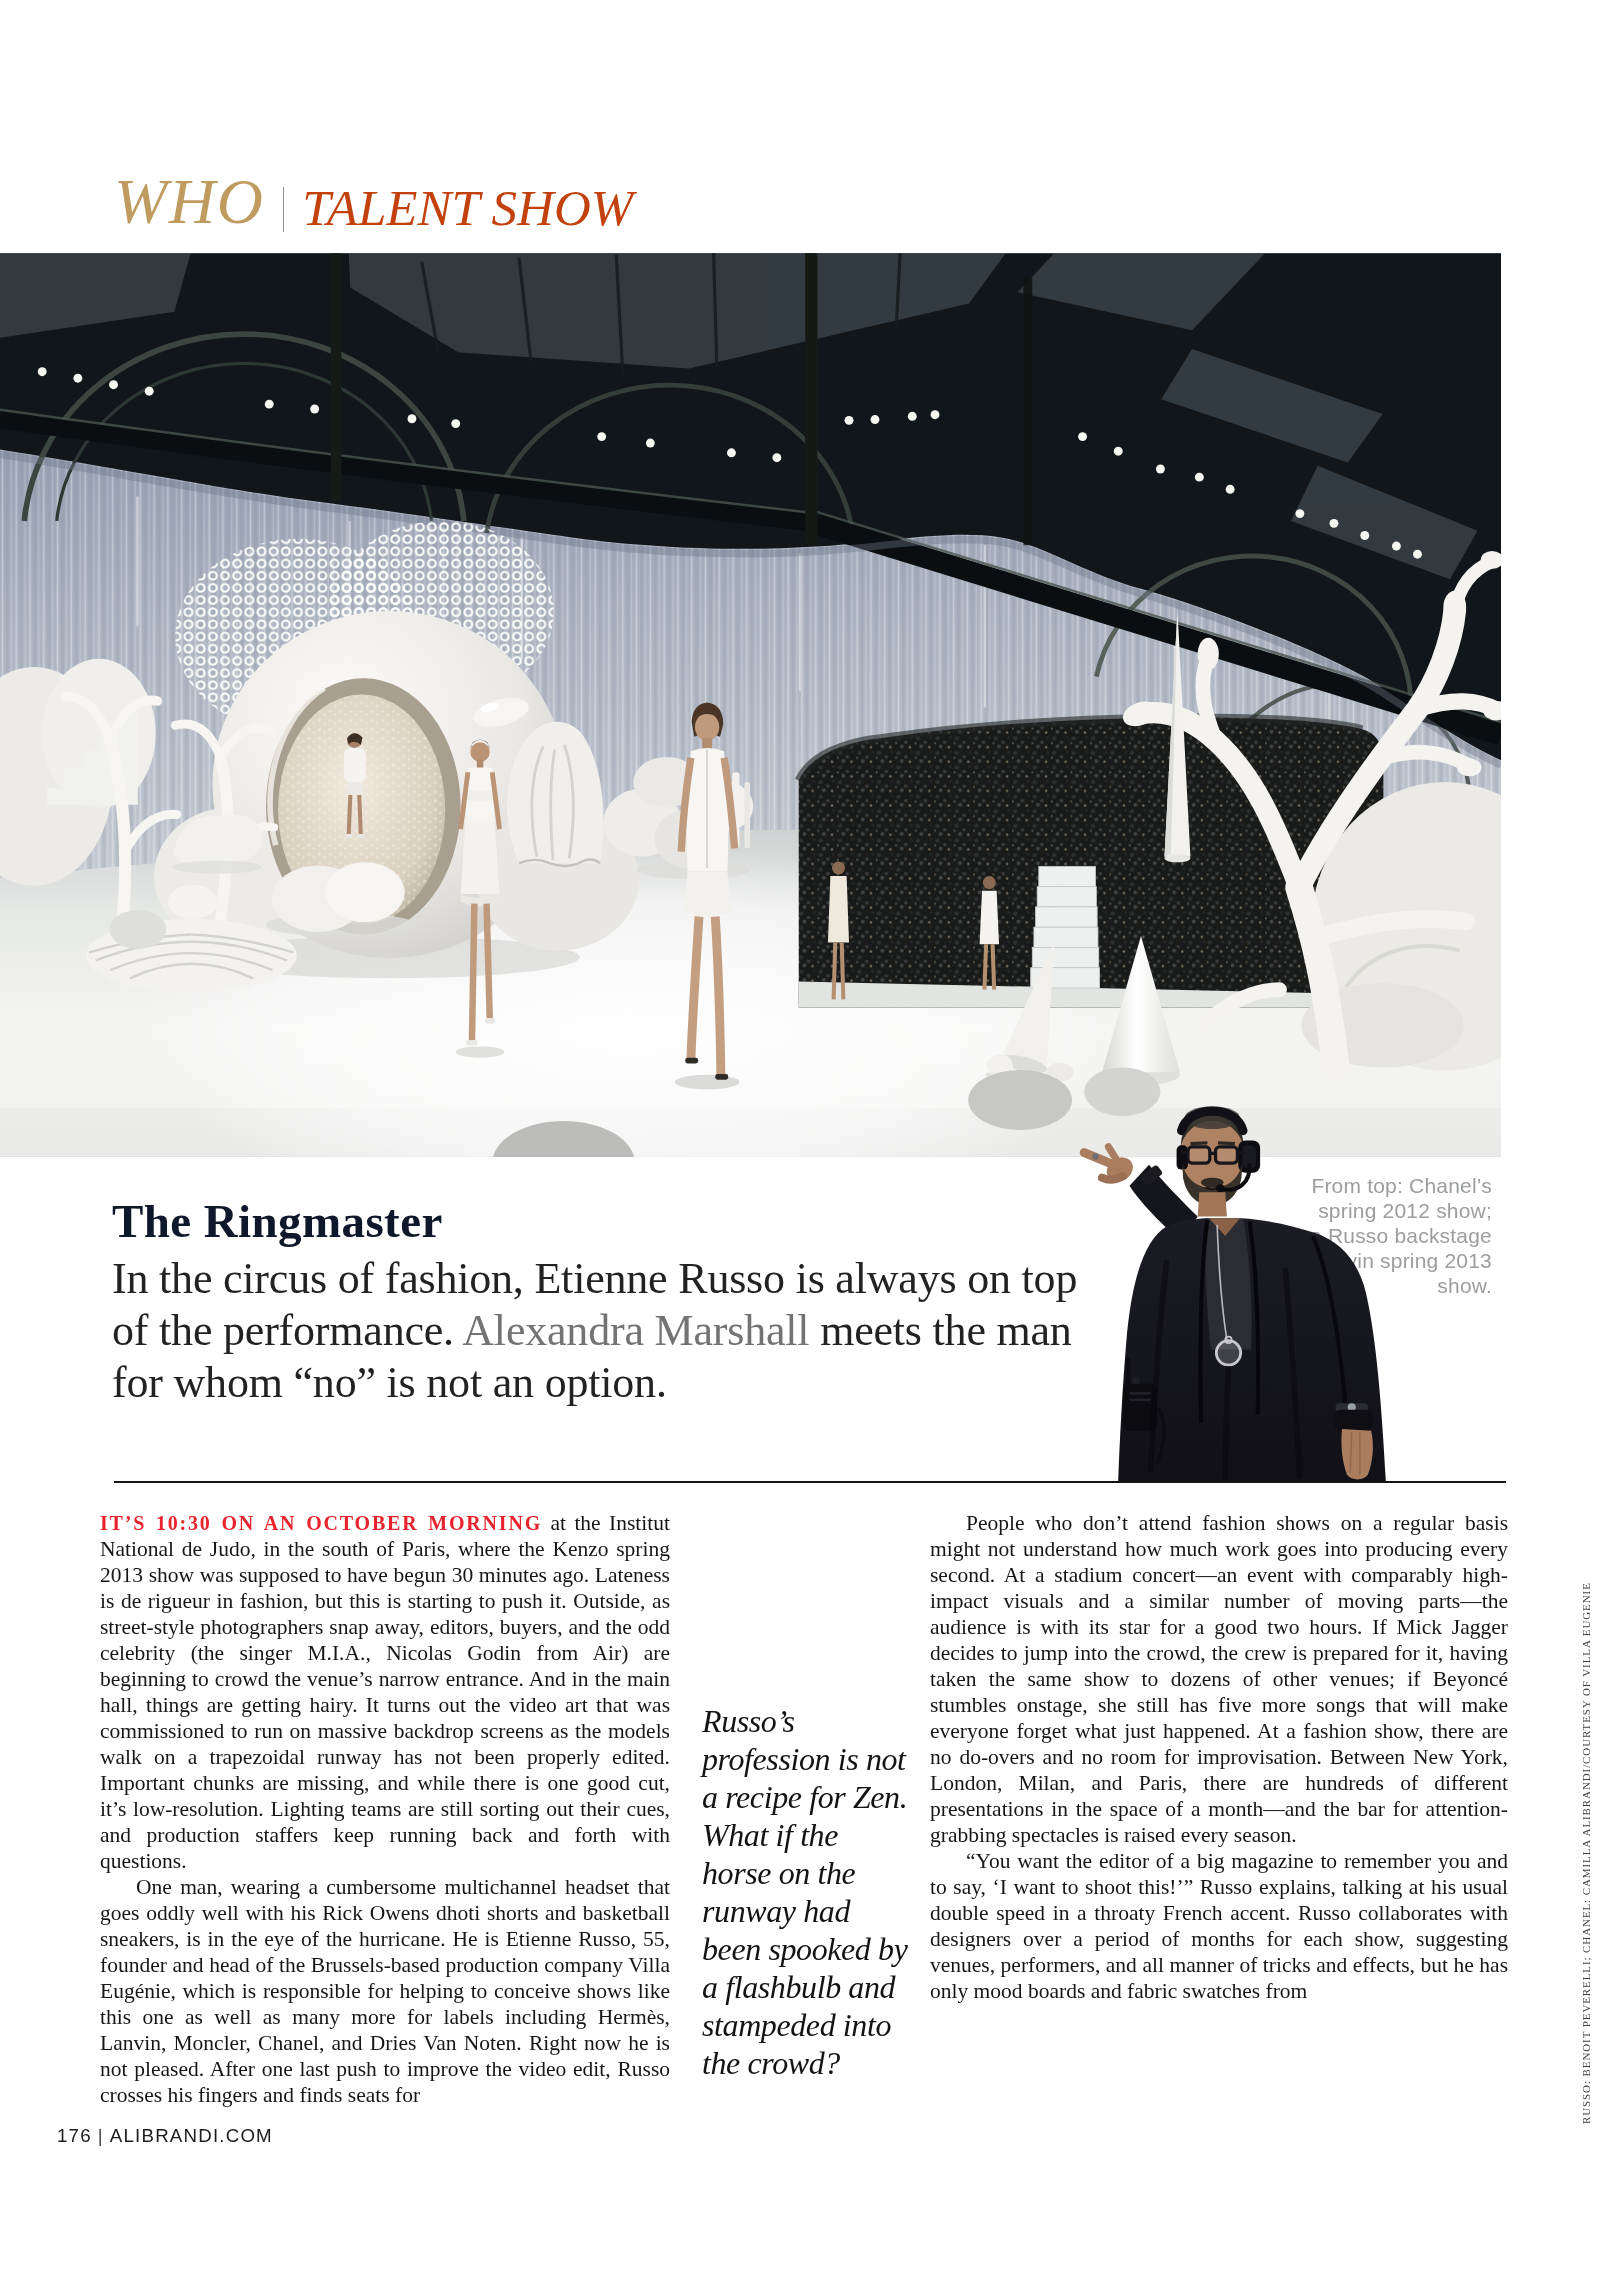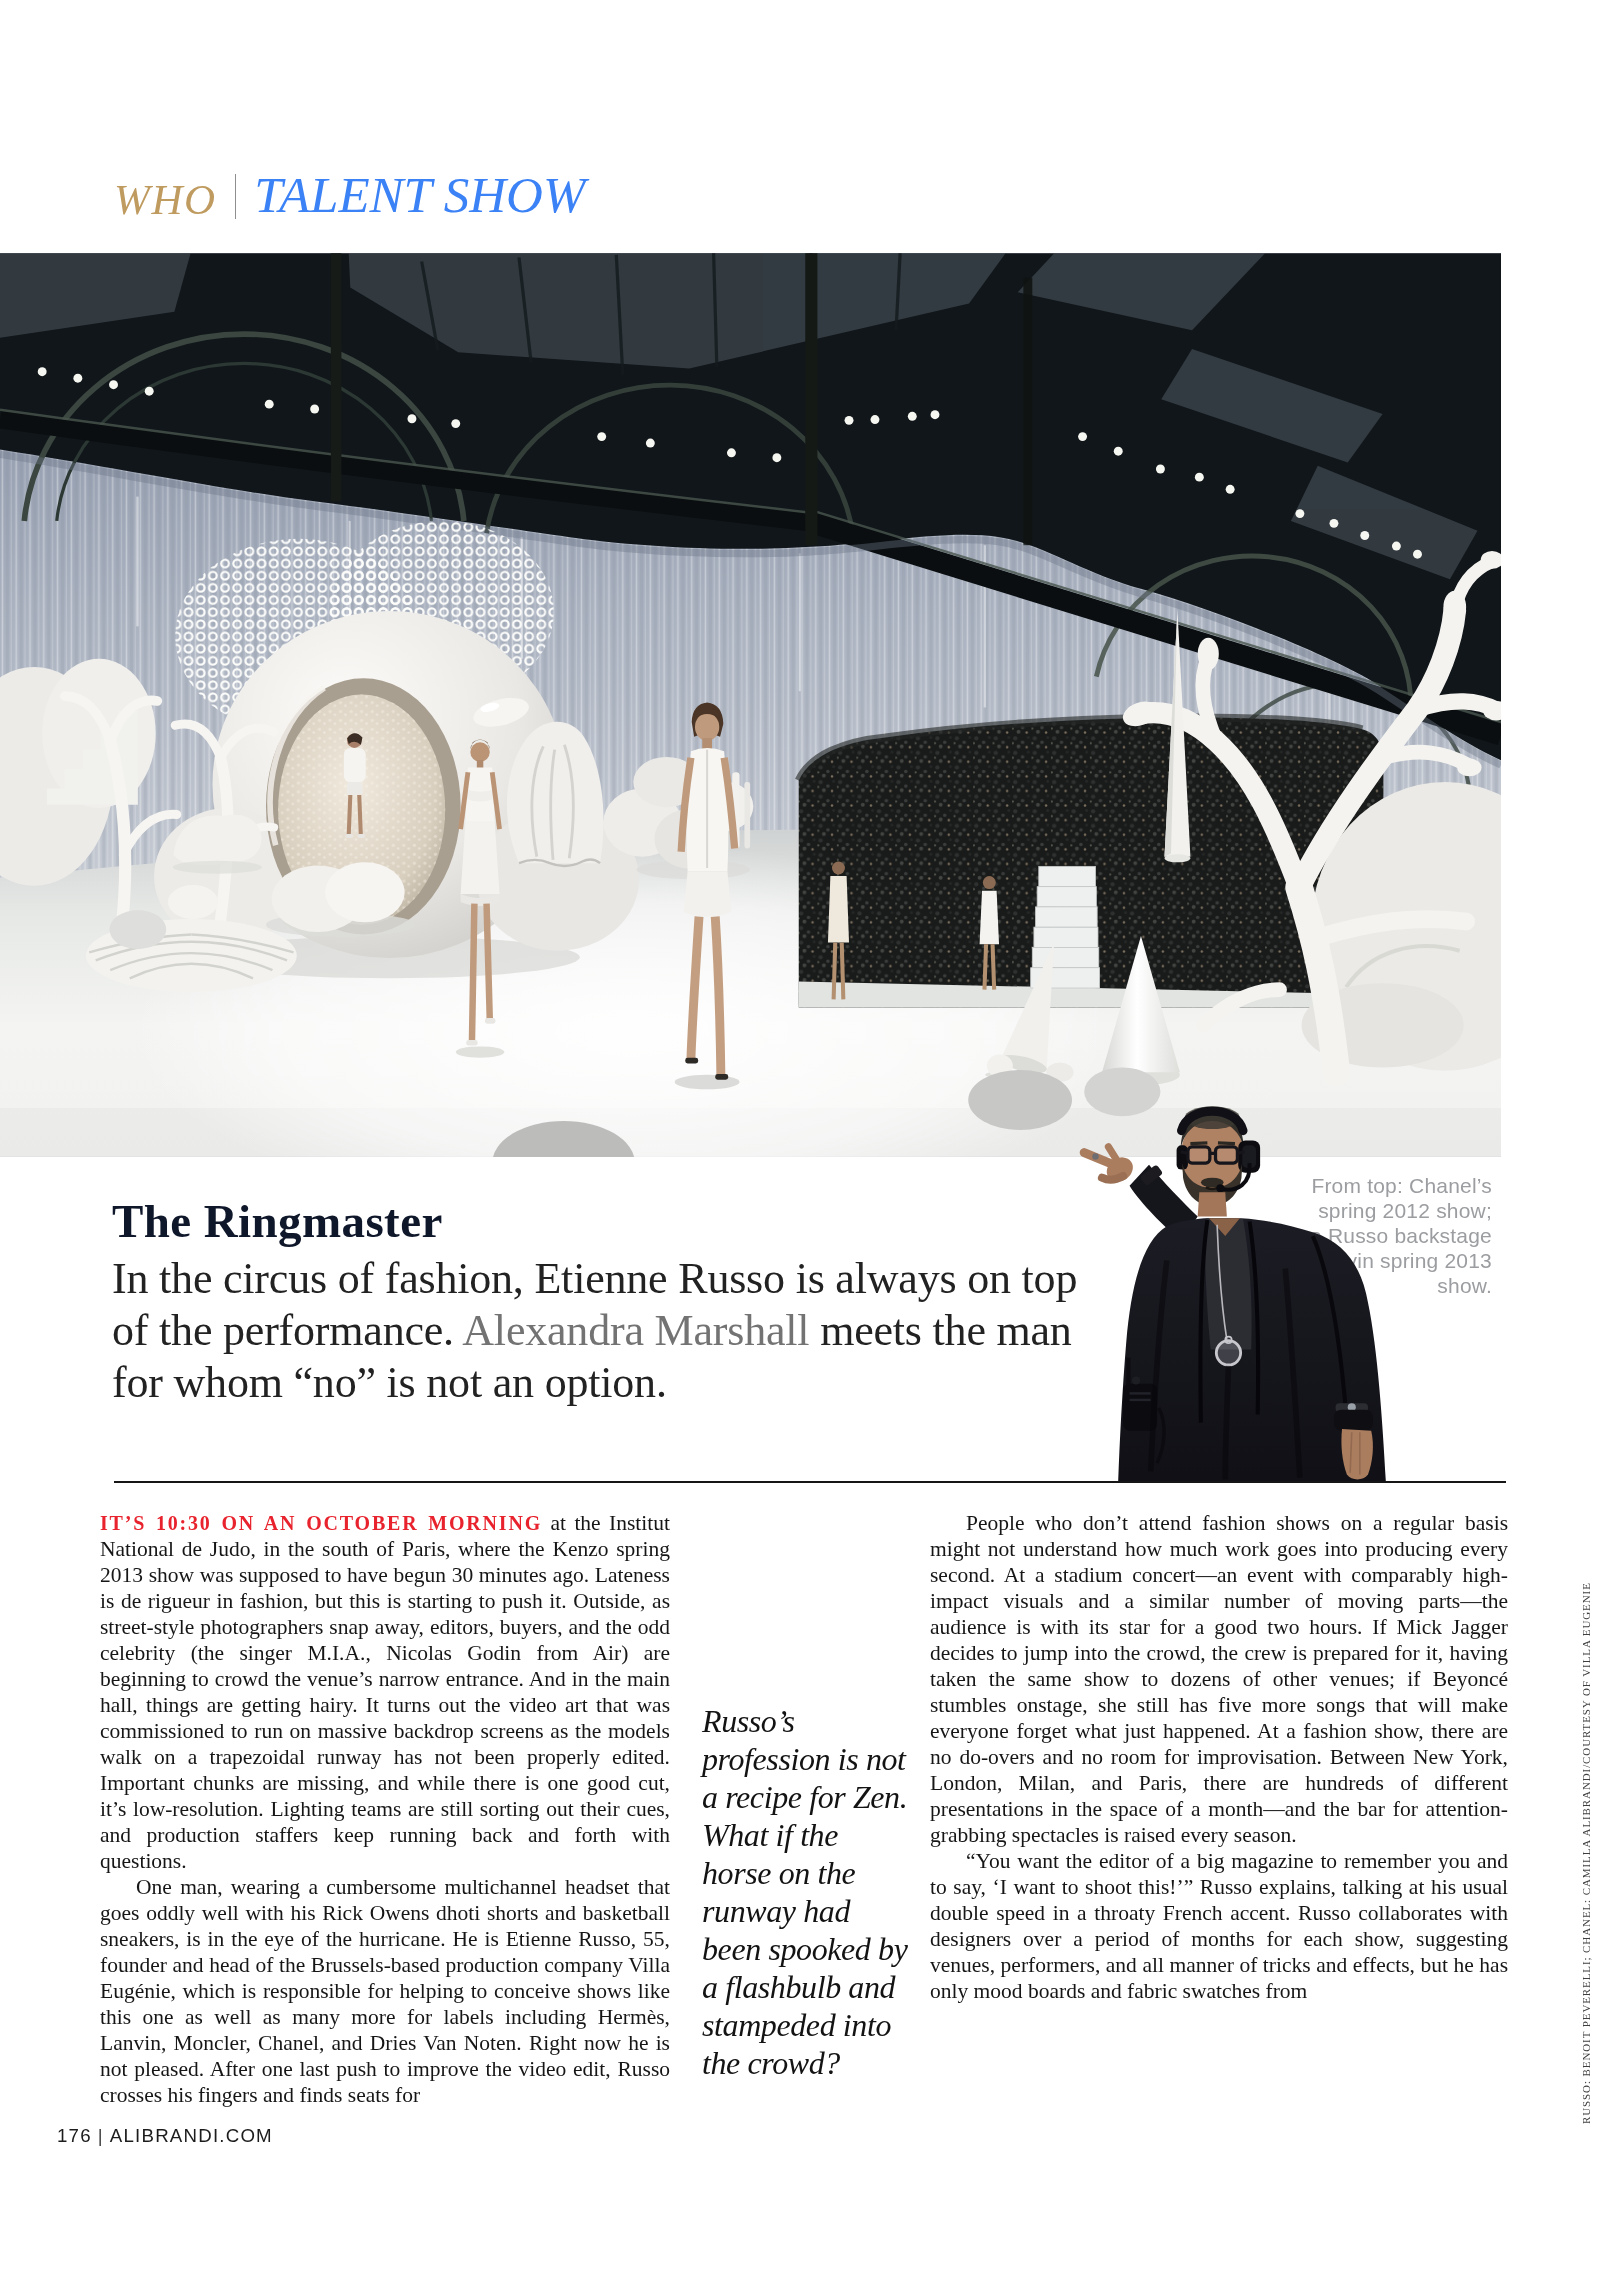--- a/index.html
+++ b/index.html
@@ -3,23 +3,23 @@
 <meta charset="utf-8">
 <style>
   html,body{margin:0;padding:0;}
   body{
     width:1622px;height:2295px;position:relative;background:#ffffff;
     font-family:"Liberation Serif",serif;color:#141414;overflow:hidden;
   }
   .abs{position:absolute;}
   
   .masthead{left:114px;top:170px;display:flex;align-items:flex-end;gap:0;}
-  .mast-who{font-family:"Liberation Serif",serif;font-style:italic;font-size:43px;line-height:1;color:#bf9b60;letter-spacing:1.6px;}
+  .mast-who{font-family:"Liberation Serif",serif;font-style:italic;font-size:64px;line-height:1;color:#bf9b60;letter-spacing:1.6px;}
   .mast-div{width:1.6px;height:45px;background:#8f8f8f;margin:0 18px 1.6px 18px;}
-  .mast-title{font-family:"Liberation Serif",serif;font-style:italic;font-size:51px;line-height:1;color:#3b82f6;letter-spacing:0;}
+  .mast-title{font-family:"Liberation Serif",serif;font-style:italic;font-size:51px;line-height:1;color:#c2410c;letter-spacing:0;}
   
   .photo{left:0;top:253px;width:1501px;height:904px;background:#b3bac6;overflow:hidden;}
   .photo svg{display:block;}
   
   .caption{left:1249px;top:1173px;width:243px;text-align:right;
     font-family:"Liberation Sans",sans-serif;font-size:21px;line-height:25px;color:#9b9da0;letter-spacing:0.2px;}
   
   .headline{left:112px;top:1197px;width:998px;}
   .headline h1{margin:0 0 6.5px 0;font-size:47px;line-height:1.05;font-weight:bold;color:#0f172a;letter-spacing:0.4px;}
   .dek{font-size:44px;line-height:52px;color:#222222;letter-spacing:-0.2px;}

